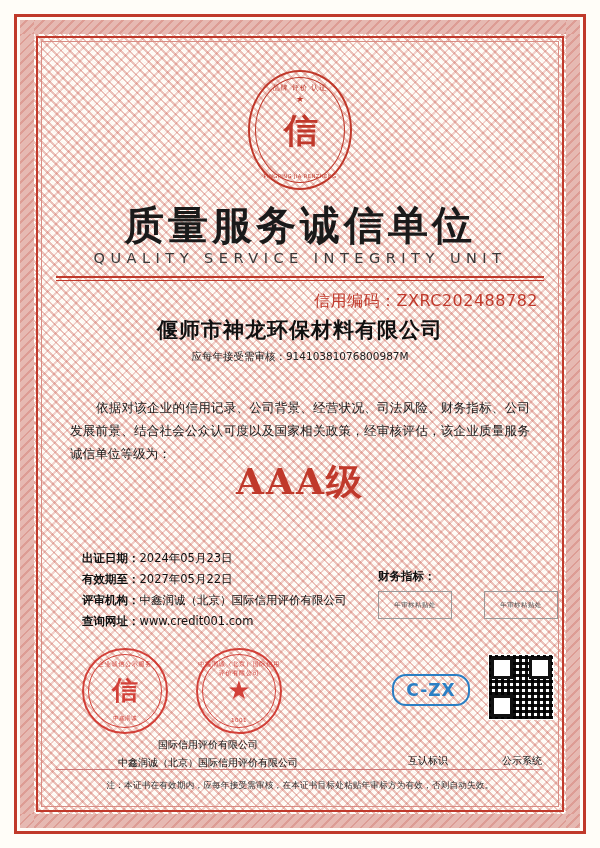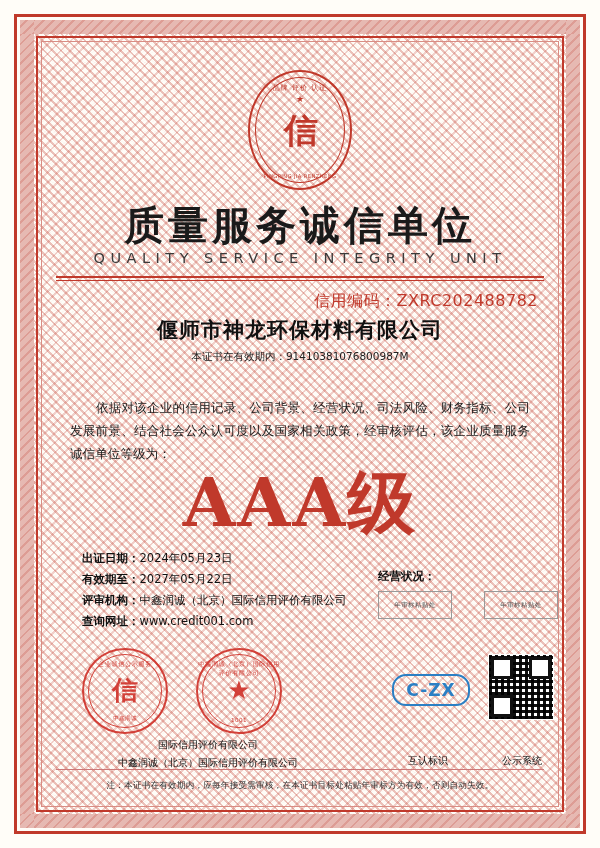--- a/index.html
+++ b/index.html
@@ -234,21 +234,21 @@
   }
 
   
   .grade {
     position: absolute;
     top: 410px;
     left: 0; right: 0;
     text-align: center;
     font-family: "DejaVu Serif", serif;
     font-weight: bold;
-    font-size: 68px;
+    font-size: 36px;
     color: #c0392b;
     letter-spacing: 2px;
   }
 
   
   .info-block {
     position: absolute;
     top: 500px;
     left: 34px;
     font-size: 11.5px;
@@ -459,42 +459,42 @@
     <div class="title-cn">质量服务诚信单位</div>
     <div class="title-en">QUALITY SERVICE INTEGRITY UNIT</div>
     <div class="title-rule"></div>
     <div class="title-rule2"></div>
 
     <div class="credit-no">
       <span>信用编码：</span><span>ZXRC202488782</span>
     </div>
 
     <div class="company-name">偃师市神龙环保材料有限公司</div>
-    <div class="company-code">本证书在有效期内：91410381076800987M</div>
+    <div class="company-code">应每年接受需审核：91410381076800987M</div>
 
     <div class="body-text">依据对该企业的信用记录、公司背景、经营状况、司法风险、财务指标、公司发展前景、结合社会公众认可度以及国家相关政策，经审核评估，该企业质量服务诚信单位等级为：</div>
 
     <div class="grade">AAA级</div>
 
     <div class="info-block">
       <div class="info-row">
         <span class="info-label">出证日期：</span><span>2024年05月23日</span>
       </div>
       <div class="info-row">
         <span class="info-label">有效期至：</span><span>2027年05月22日</span>
       </div>
       <div class="info-row">
         <span class="info-label">评审机构：</span><span>中鑫润诚（北京）国际信用评价有限公司</span>
       </div>
       <div class="info-row">
         <span class="info-label">查询网址：</span><span>www.credit001.com</span>
       </div>
     </div>
 
-    <div class="review-title">经营状况：</div>
+    <div class="review-title">财务指标：</div>
     <div class="review-boxes">
       <div class="review-box">年审标粘贴处</div>
       <div class="review-box">年审标粘贴处</div>
     </div>
 
     <div class="seals">
 
       <div class="seal seal-1">
         <div class="seal-arc-top">企业诚信公示服务</div>
         <div class="seal-center-char">信</div>

